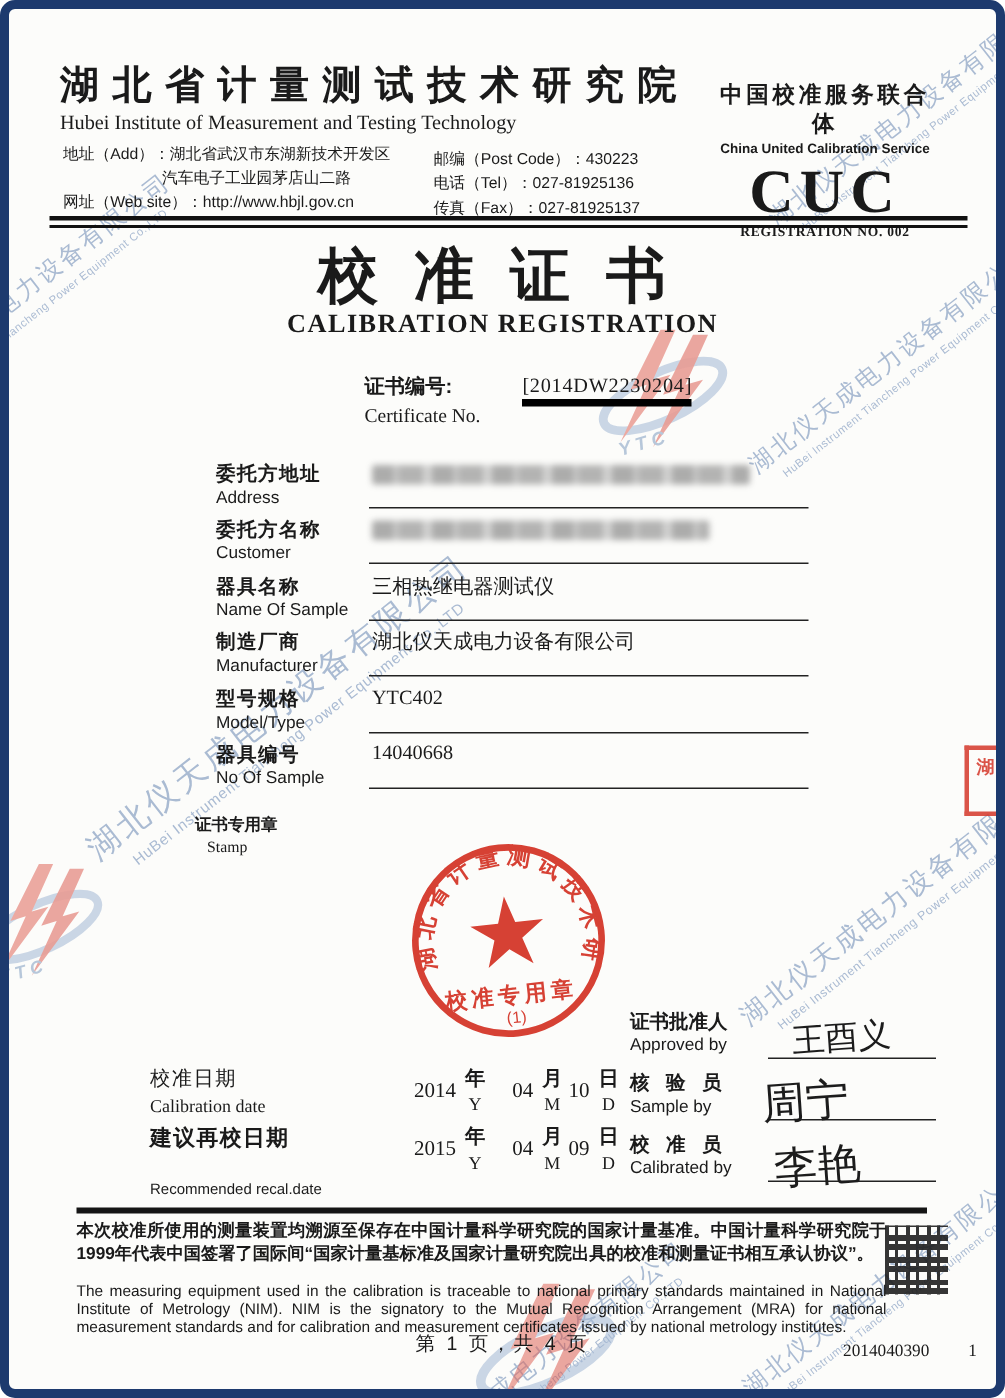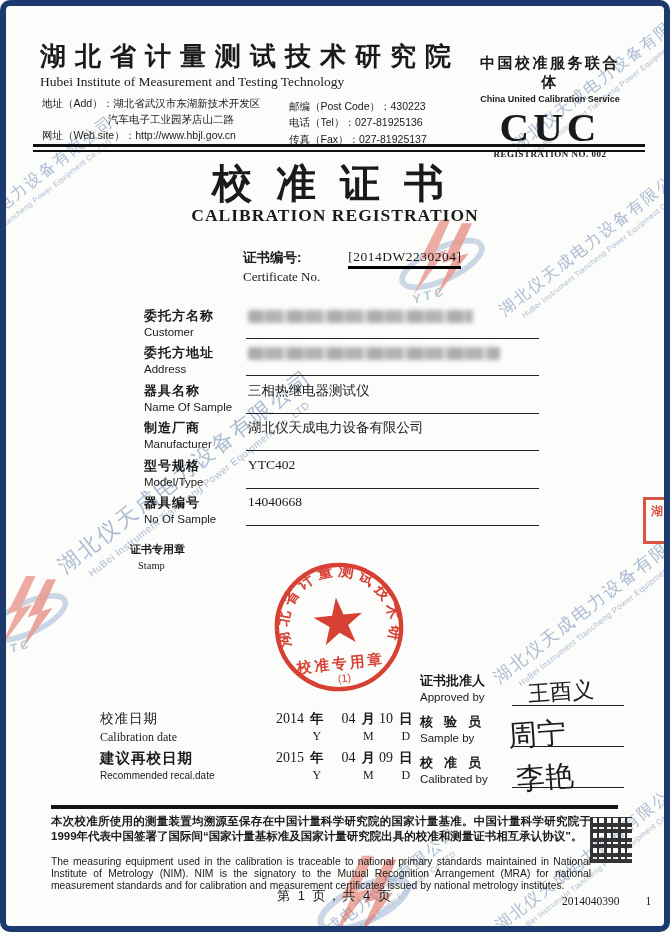--- a/index.html
+++ b/index.html
@@ -29,21 +29,21 @@
   
   .title-cn{position:absolute;left:0;right:14px;top:150px;z-index:2;text-align:center;
       font-size:40px;font-weight:700;letter-spacing:24px;text-indent:24px;}
   .title-en{position:absolute;left:0;right:0;top:199px;z-index:2;text-align:center;
       font-family:"Liberation Serif",serif;font-weight:700;font-size:17.5px;letter-spacing:1px;}
   
   .certno{position:absolute;left:237px;top:243px;z-index:2;display:flex;}
   .cn-lab .l1{font-size:13.5px;font-weight:700;}
   .cn-lab .l2{font-size:13px;font-family:"Liberation Serif",serif;margin-top:2px;}
   .cn-val{margin-left:28px;font-family:"Liberation Serif",serif;font-size:13.5px;
-      border-bottom:3px solid #000000;height:17px;letter-spacing:.5px;}
+      border-bottom:5px solid #000000;height:17px;letter-spacing:.5px;}
   
   .fields{position:absolute;left:138px;top:301px;width:395px;z-index:2;}
   .f-row{display:flex;height:37.4px;}
   .f-lab{width:102px;}
   .fl-cn{font-size:13px;font-weight:600;letter-spacing:1px;}
   .fl-en{font-size:11.5px;margin-top:1px;}
   .f-val{flex:1;height:31px;border-bottom:1.2px solid #222;font-size:13.5px;padding-left:2px;}
   .blur-strip{height:13px;margin-top:3px;border-radius:2px;filter:blur(2.2px);opacity:.55;
       background:repeating-linear-gradient(90deg,#6b6b6b 0 14px,#9a9a9a 14px 18px,#787878 18px 34px,#b0b0b0 34px 40px);}
   .bs-0{width:225px;} .bs-1{width:252px;}
@@ -65,22 +65,22 @@
   .sig-0{font-size:22px;left:16px;bottom:-2px;}
   .sig-1{font-size:29px;left:-4px;bottom:-9px;}
   .sig-2{font-size:29px;left:4px;bottom:-11px;}
   
   .dates{position:absolute;left:94px;top:704px;z-index:2;}
   .date-row{display:flex;height:39px;align-items:flex-start;}
   .date-lab{width:176px;}
   .dr0 .dl-cn{font-size:13.5px;font-weight:500;letter-spacing:1px;}
   .dr0 .dl-en{font-size:12px;font-family:"Liberation Serif",serif;margin-top:2px;}
   .dr1 .dl-cn{font-size:14.5px;font-weight:700;letter-spacing:1px;}
-  .dr1 .dl-en{font-size:10px;margin-top:2px;}
-  .date-val{display:flex;align-items:flex-start;}
+  .dr1 .dl-en{font-size:10px;margin-top:20px;}
+  .date-val{display:flex;align-items:center;}
   .num{font-family:"Liberation Serif",serif;font-size:14px;margin-right:6px;padding-top:1px;}
   .num.m{margin-left:14px;}
   .unit{display:inline-flex;flex-direction:column;align-items:center;margin-right:4px;}
   .unit i{font-style:normal;font-size:13.5px;font-weight:600;}
   .unit em{font-style:normal;font-family:"Liberation Serif",serif;font-size:12px;margin-top:1px;}
   
   .foot-rule{position:absolute;left:45px;top:799px;width:567px;height:3.5px;background:#151515;z-index:2;}
   .stmt-cn{position:absolute;left:45px;top:808px;width:540px;z-index:2;
       font-size:11.5px;font-weight:600;line-height:1.33;text-align:justify;}
   .stmt-en{position:absolute;left:45px;top:850px;width:540px;z-index:2;
@@ -185,34 +185,34 @@
     <div class="cn-lab">
       <div class="l1">证书编号:</div>
       <div class="l2">Certificate No.</div>
     </div>
     <div class="cn-val">[2014DW2230204]</div>
   </div>
 
   <div class="fields">
     <div class="f-row">
       <div class="f-lab">
+        <div class="fl-cn">委托方地址</div>
+        <div class="fl-en">Address</div>
+      </div>
+      <div class="f-val">
+          <div class="blur-strip bs-1"></div>
+        </div>
+    </div>
+    <div class="f-row">
+      <div class="f-lab">
         <div class="fl-cn">委托方名称</div>
         <div class="fl-en">Customer</div>
       </div>
       <div class="f-val">
           <div class="blur-strip bs-0"></div>
-        </div>
-    </div>
-    <div class="f-row">
-      <div class="f-lab">
-        <div class="fl-cn">委托方地址</div>
-        <div class="fl-en">Address</div>
-      </div>
-      <div class="f-val">
-          <div class="blur-strip bs-1"></div>
         </div>
     </div>
     <div class="f-row">
       <div class="f-lab">
         <div class="fl-cn">器具名称</div>
         <div class="fl-en">Name Of Sample</div>
       </div>
       <div class="f-val">三相热继电器测试仪</div>
     </div>
     <div class="f-row">

